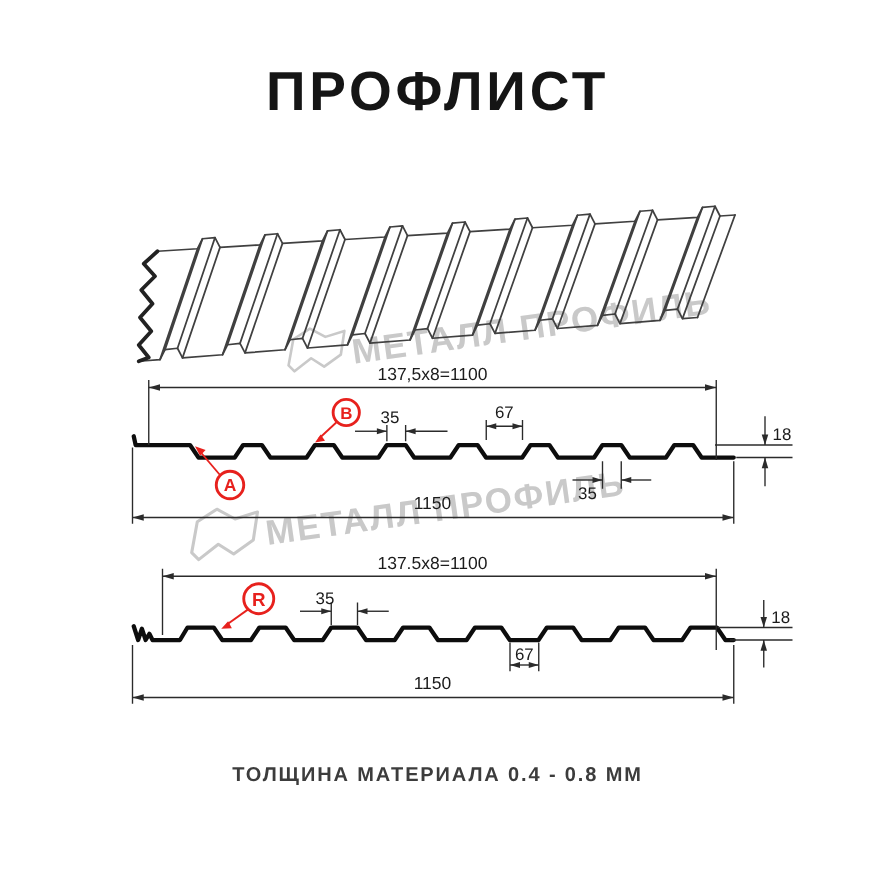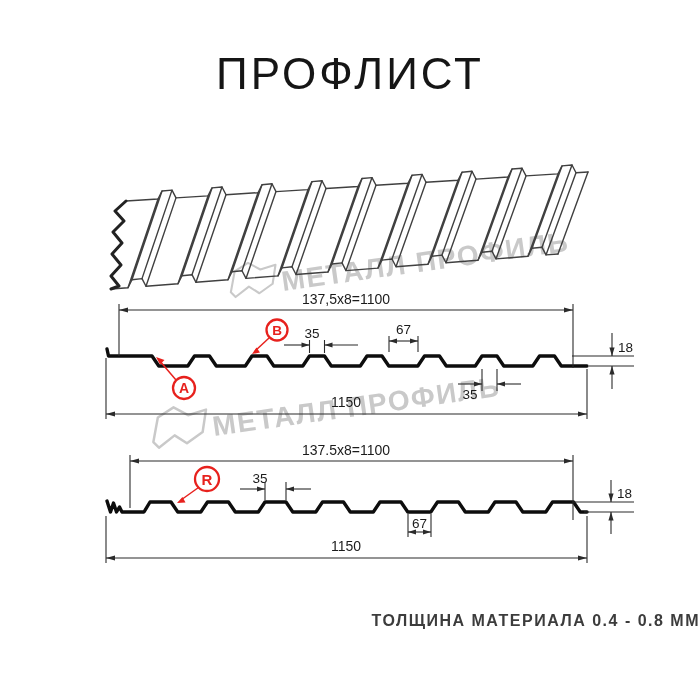--- a/index.html
+++ b/index.html
@@ -1,21 +1,21 @@
 <!DOCTYPE html>
 <html><head>
 <meta charset="utf-8">
 <style>
   html,body{margin:0;padding:0;width:700px;height:700px;background:#ffffff;overflow:hidden;}
   body{font-family:"Liberation Sans", sans-serif;}
   .stage{position:relative;width:700px;height:700px;background:#fff;}
   .title-block{position:absolute;top:52px;left:0;width:700px;text-align:center;}
-  .title{font-size:44px;font-weight:400;letter-spacing:3px;color:#151515;line-height:1;}
+  .title{font-size:44px;font-weight:700;letter-spacing:3px;color:#151515;line-height:1;}
   .subtitle{margin-top:14px;font-size:20px;font-weight:700;letter-spacing:2px;color:#262626;}
-  .footer-note{position:absolute;top:612px;left:0;width:700px;text-align:right;
+  .footer-note{position:absolute;top:612px;left:0;width:700px;text-align:center;
     font-size:16px;font-weight:700;letter-spacing:1.5px;color:#3c3c3c;}
   svg{position:absolute;top:0;left:0;}
   
   .profile-line{fill:none;stroke:#0d0d0d;stroke-width:3.4;stroke-linejoin:round;stroke-linecap:round;}
   .sketch{fill:none;stroke:#404040;stroke-width:1.4;stroke-linejoin:round;stroke-linecap:round;}
   .sketch-heavy{fill:none;stroke:#222;stroke-width:3;stroke-linejoin:round;stroke-linecap:round;}
   .dim{stroke:#2b2b2b;stroke-width:1.1;fill:none;}
   .dim-arrow{fill:#2b2b2b;stroke:none;}
   .dim-text{font-size:13.5px;fill:#1b1b1b;}
   .dim-text-lg{font-size:14px;fill:#1b1b1b;}

